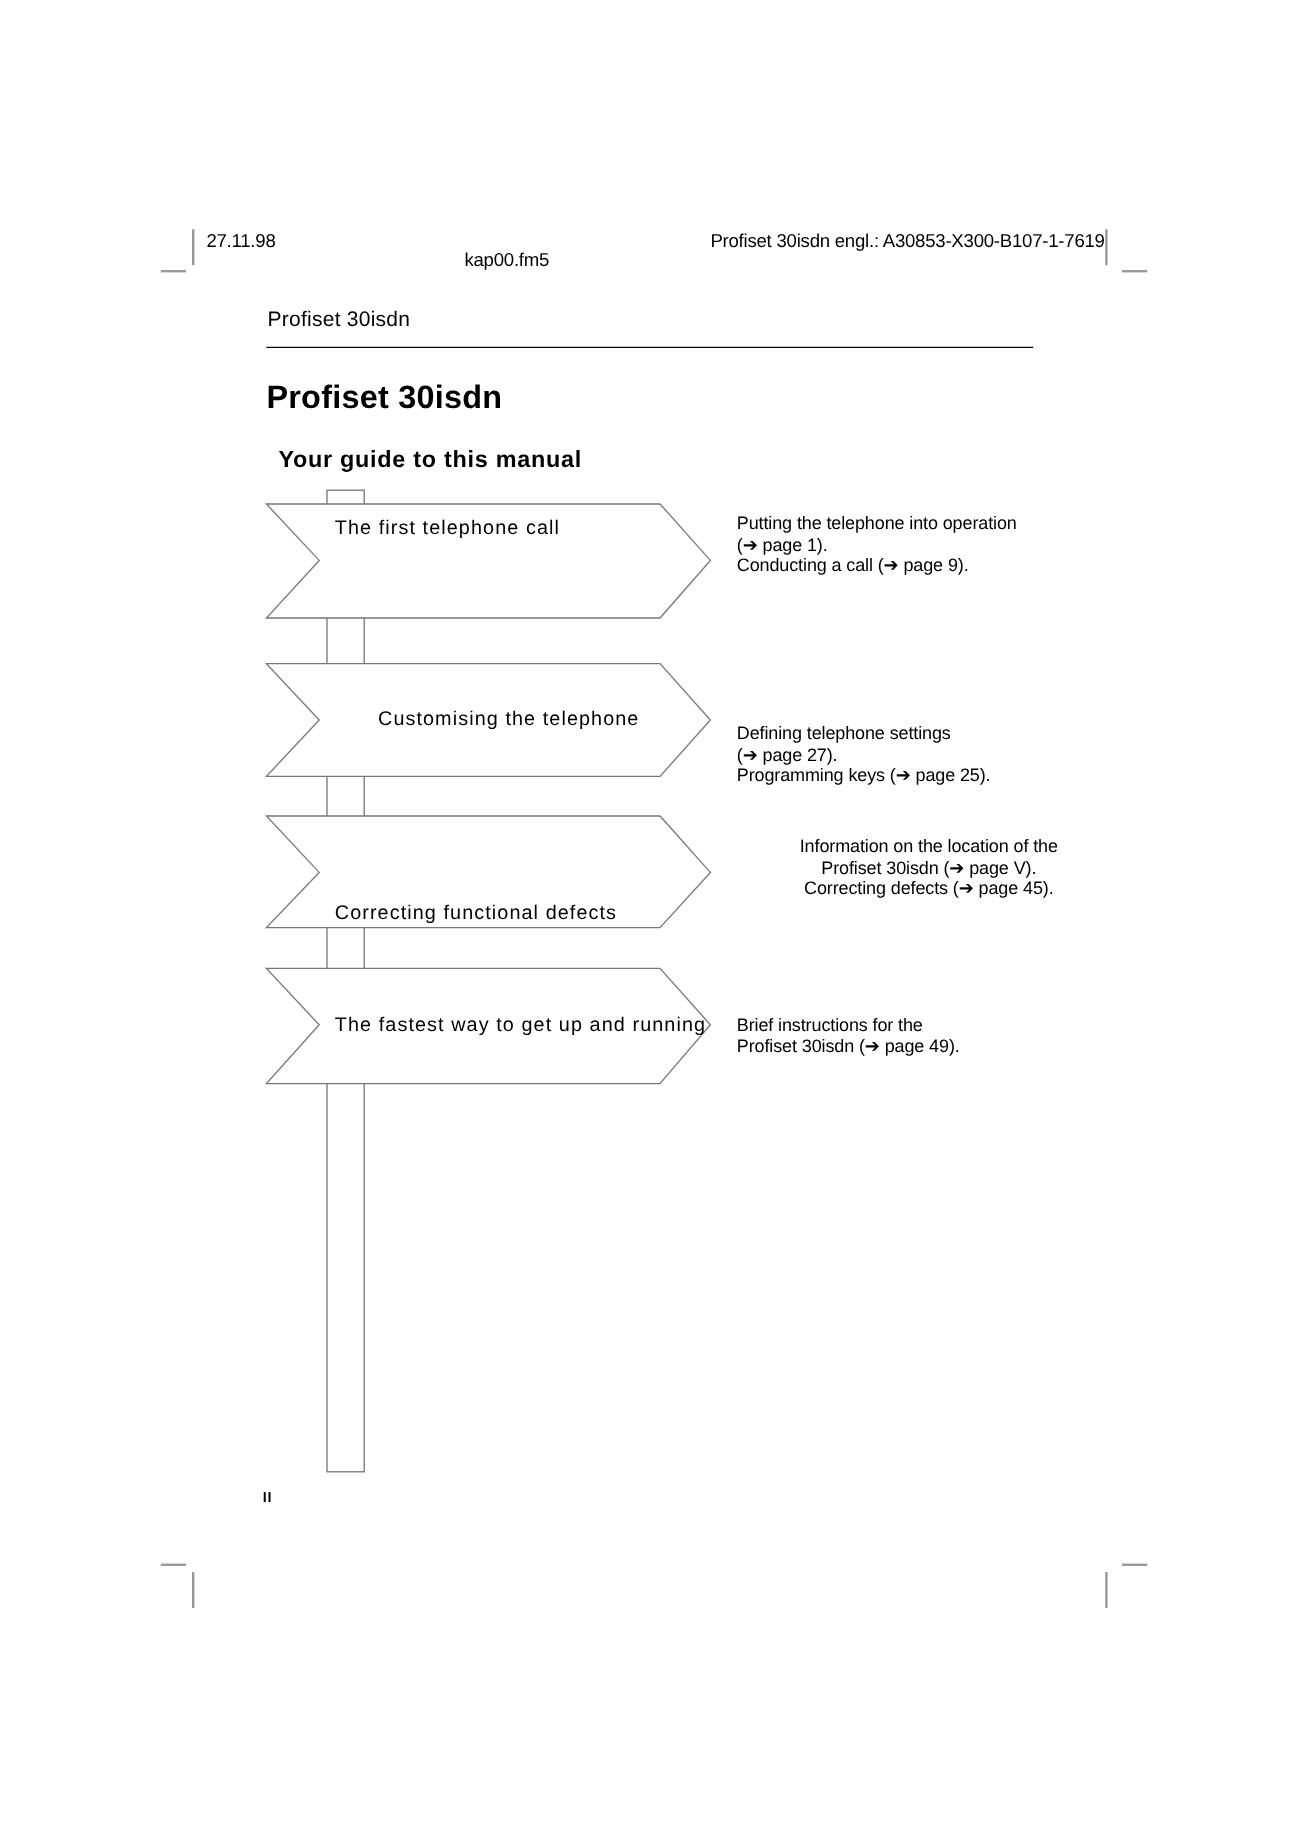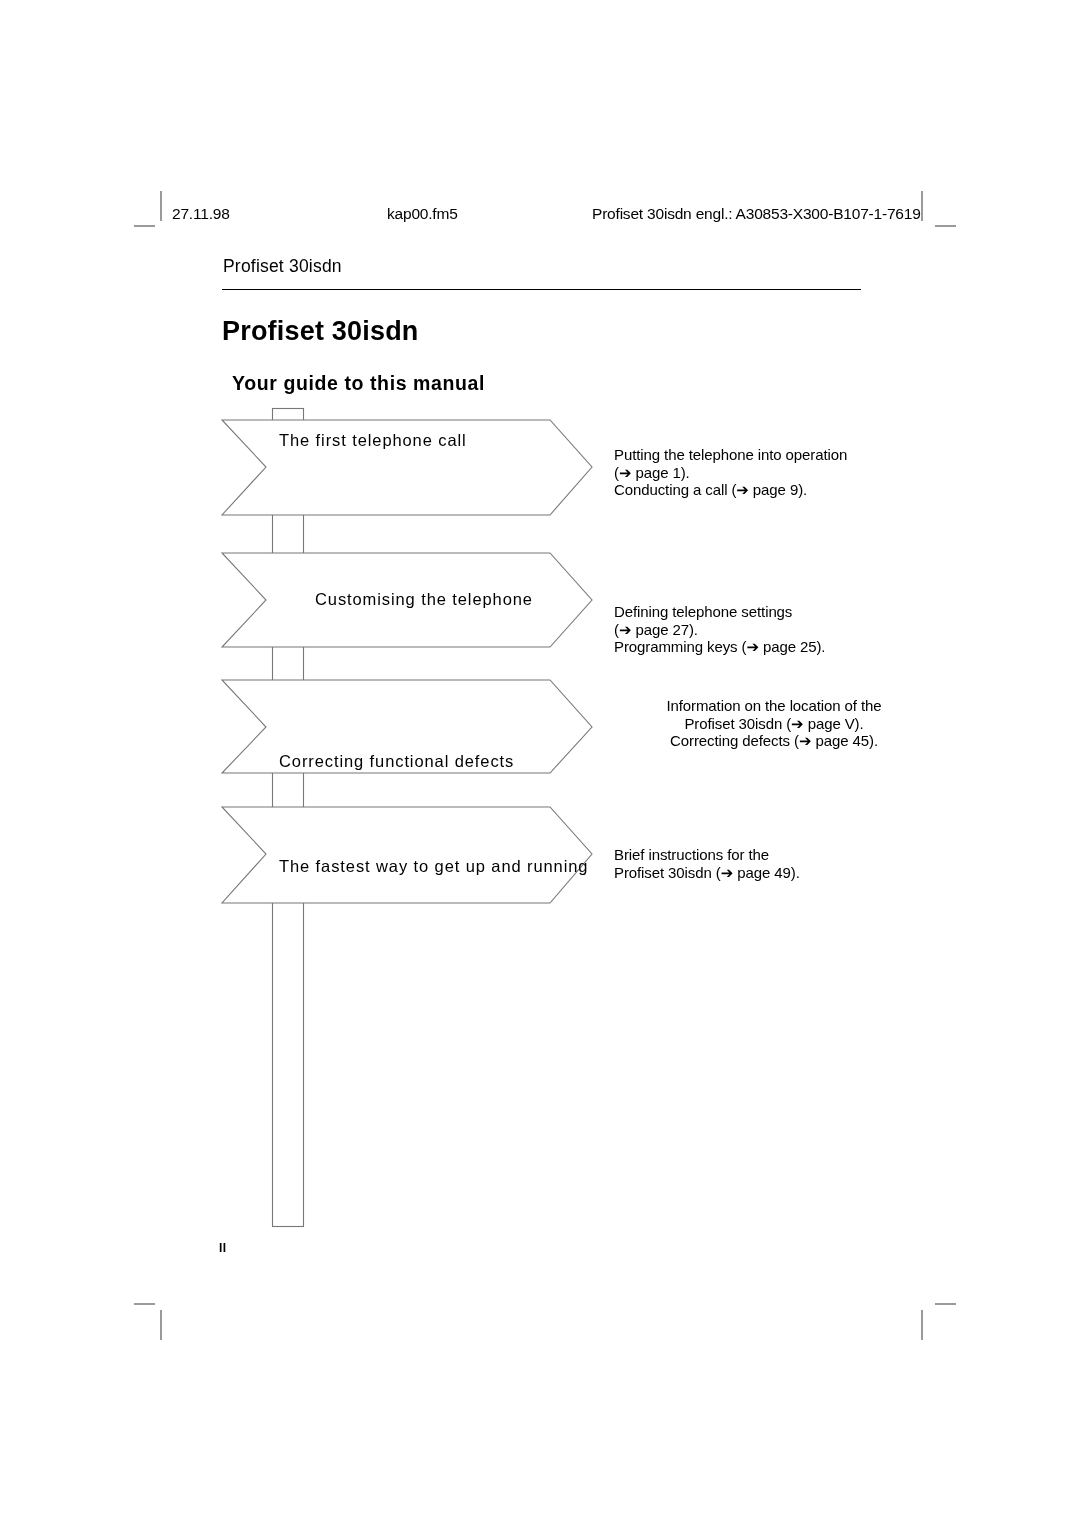--- a/index.html
+++ b/index.html
@@ -35,24 +35,23 @@
 
   
   .page-header {
     position: absolute;
     left: 172px;
     top: 193px;
     width: 740px;
     height: 22px;
     font-size: 15.5px;
     letter-spacing: -0.2px;
-    margin-top: 12px;
   }
   .page-header .hdr-date   { position: absolute; left: 0px;   top: 0; }
-  .page-header .hdr-file   { position: absolute; left: 215px; top: 0; }
+  .page-header .hdr-file   { position: absolute; left: 215px; top: 16px; }
   .page-header .hdr-doc    { position: absolute; left: 420px; top: 0; white-space: nowrap; }
 
   
   .running-title {
     position: absolute;
     left: 223px;
     top: 256px;
     font-size: 17.5px;
     letter-spacing: 0.2px;
   }
@@ -156,23 +155,23 @@
       <polygon points="222,680 550,680 592,727 550,773 222,773 266,727"></polygon>
 
       <polygon points="222,807 550,807 592,854 550,903 222,903 266,854"></polygon>
     </g>
   </svg>
 </div>
 
 <div class="sign-label" style="left:279px; top:431px;text-align:right;">The first telephone call</div>
 <div class="sign-label" style="left:279px; top:590px;margin-left:36px;">Customising the telephone</div>
 <div class="sign-label" style="left:279px; top:716px;margin-top:36px;">Correcting functional defects</div>
-<div class="sign-label" style="left:279px; top:845px;margin-top:12px;">The fastest way to get up and running</div>
+<div class="sign-label" style="left:279px; top:845px;">The fastest way to get up and running</div>
 
-<div class="sign-desc" style="top:446px;">
+<div class="sign-desc" style="top:428px;">
   <div>Putting the telephone into operation</div>
   <div>(➔ page 1).</div>
   <div>Conducting a call (➔ page 9).</div>
 </div>
 
 <div class="sign-desc" style="top:603px;">
   <div>Defining telephone settings</div>
   <div>(➔ page 27).</div>
   <div>Programming keys (➔ page 25).</div>
 </div>

